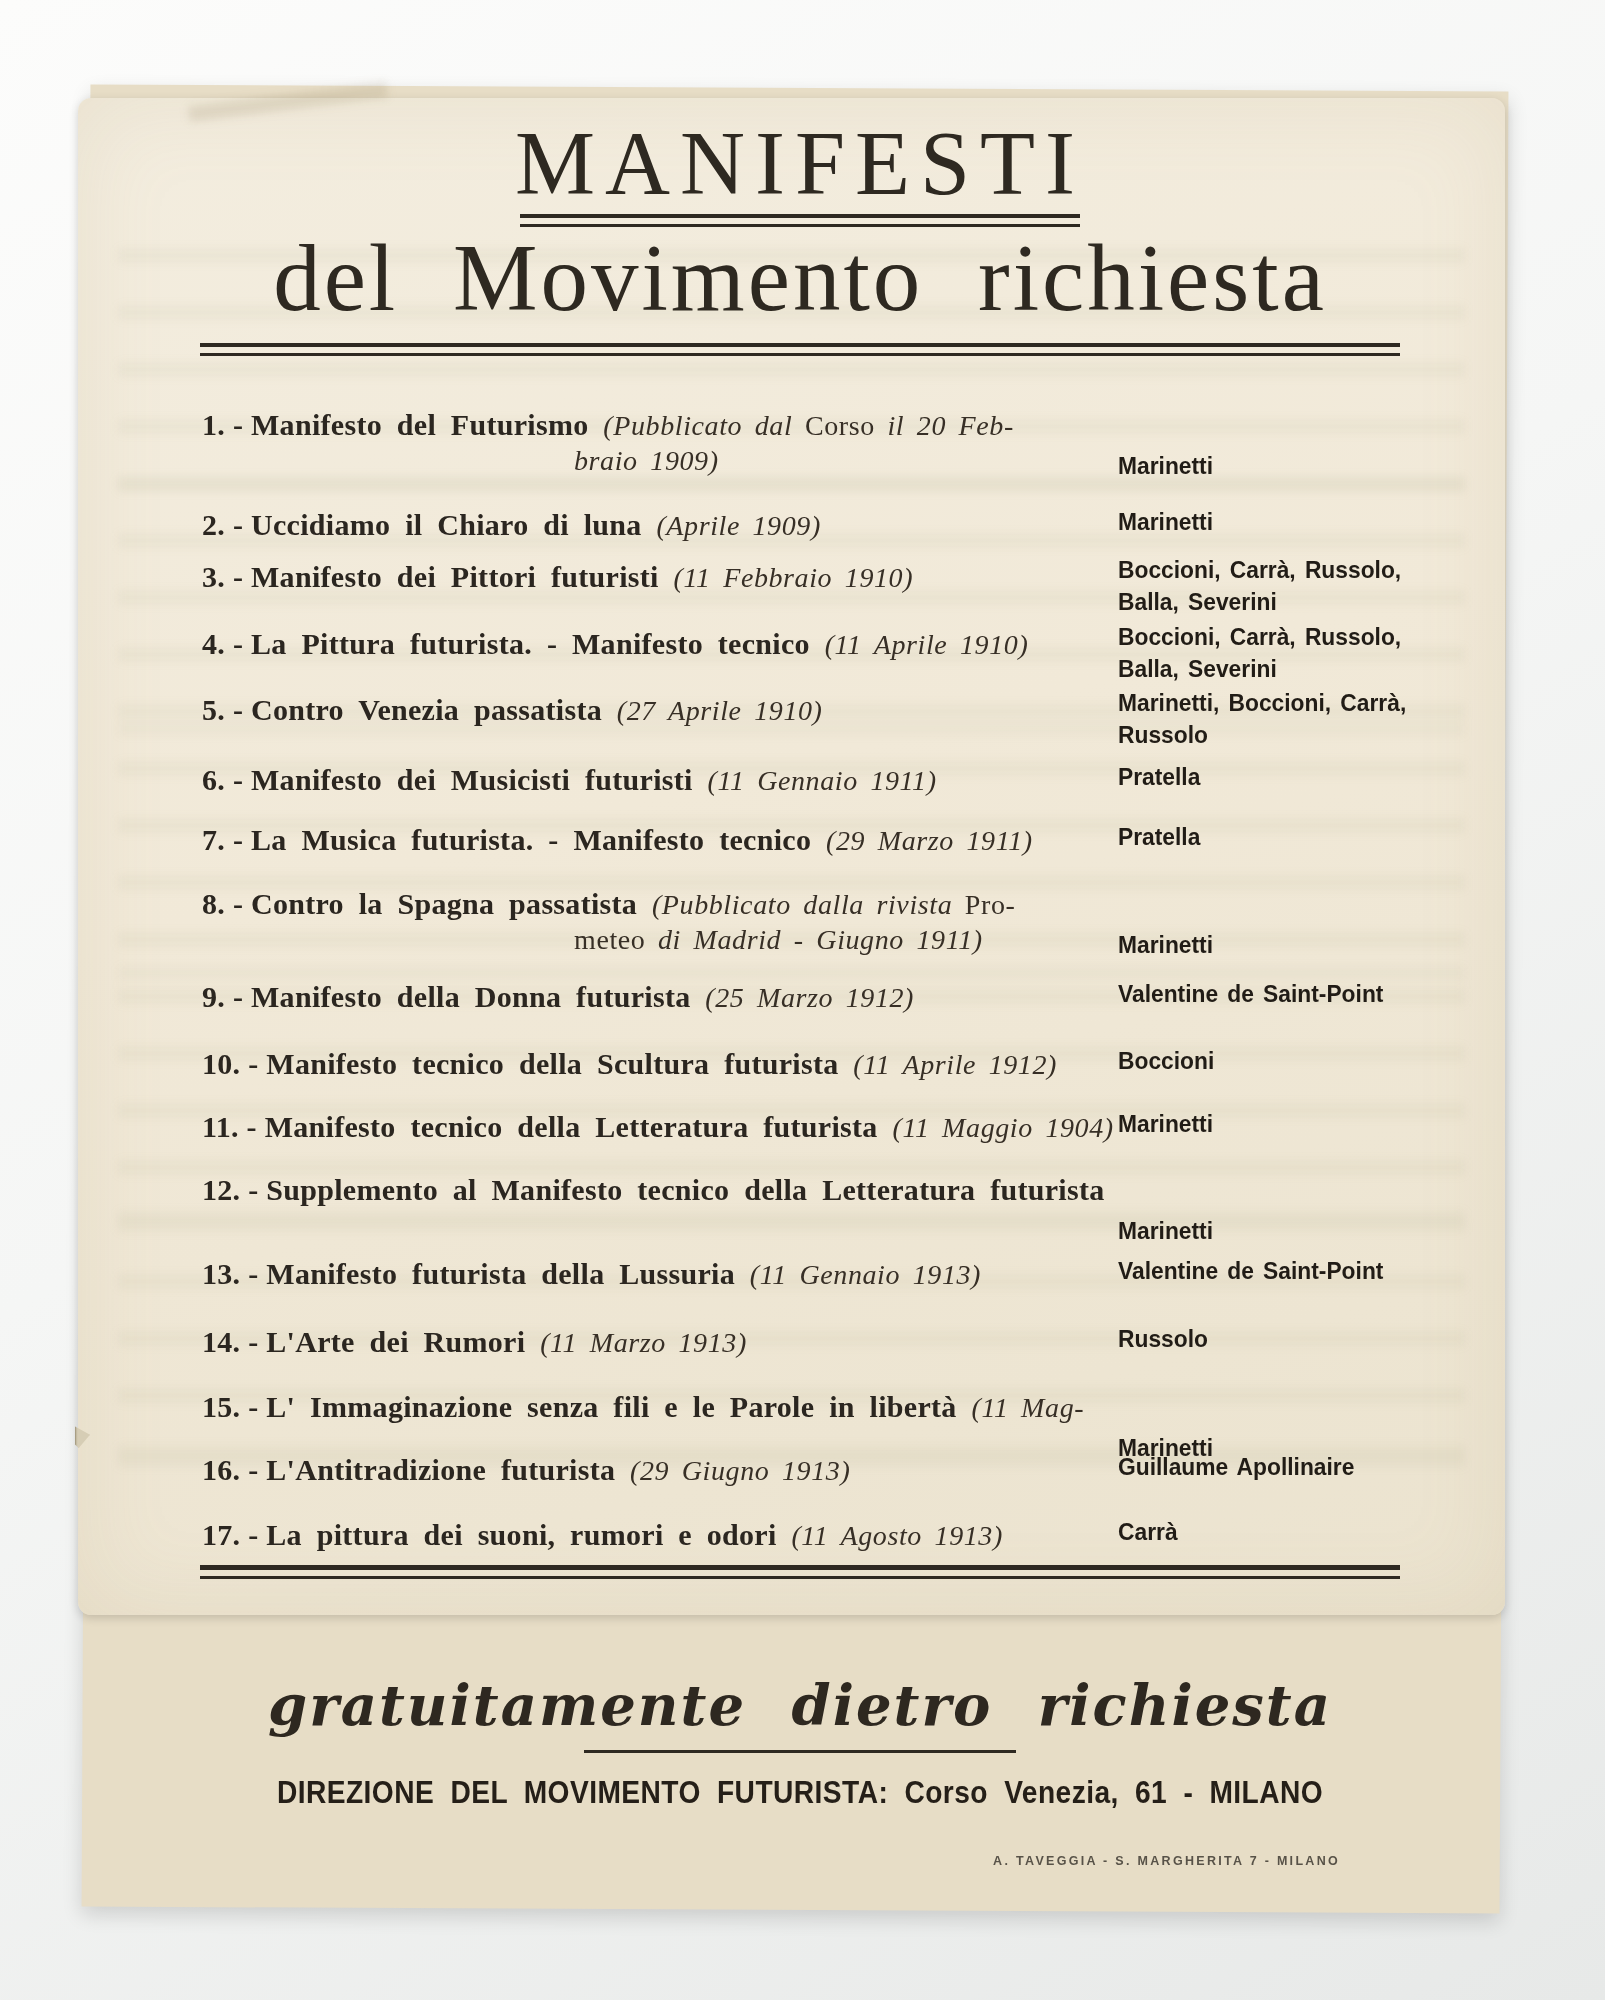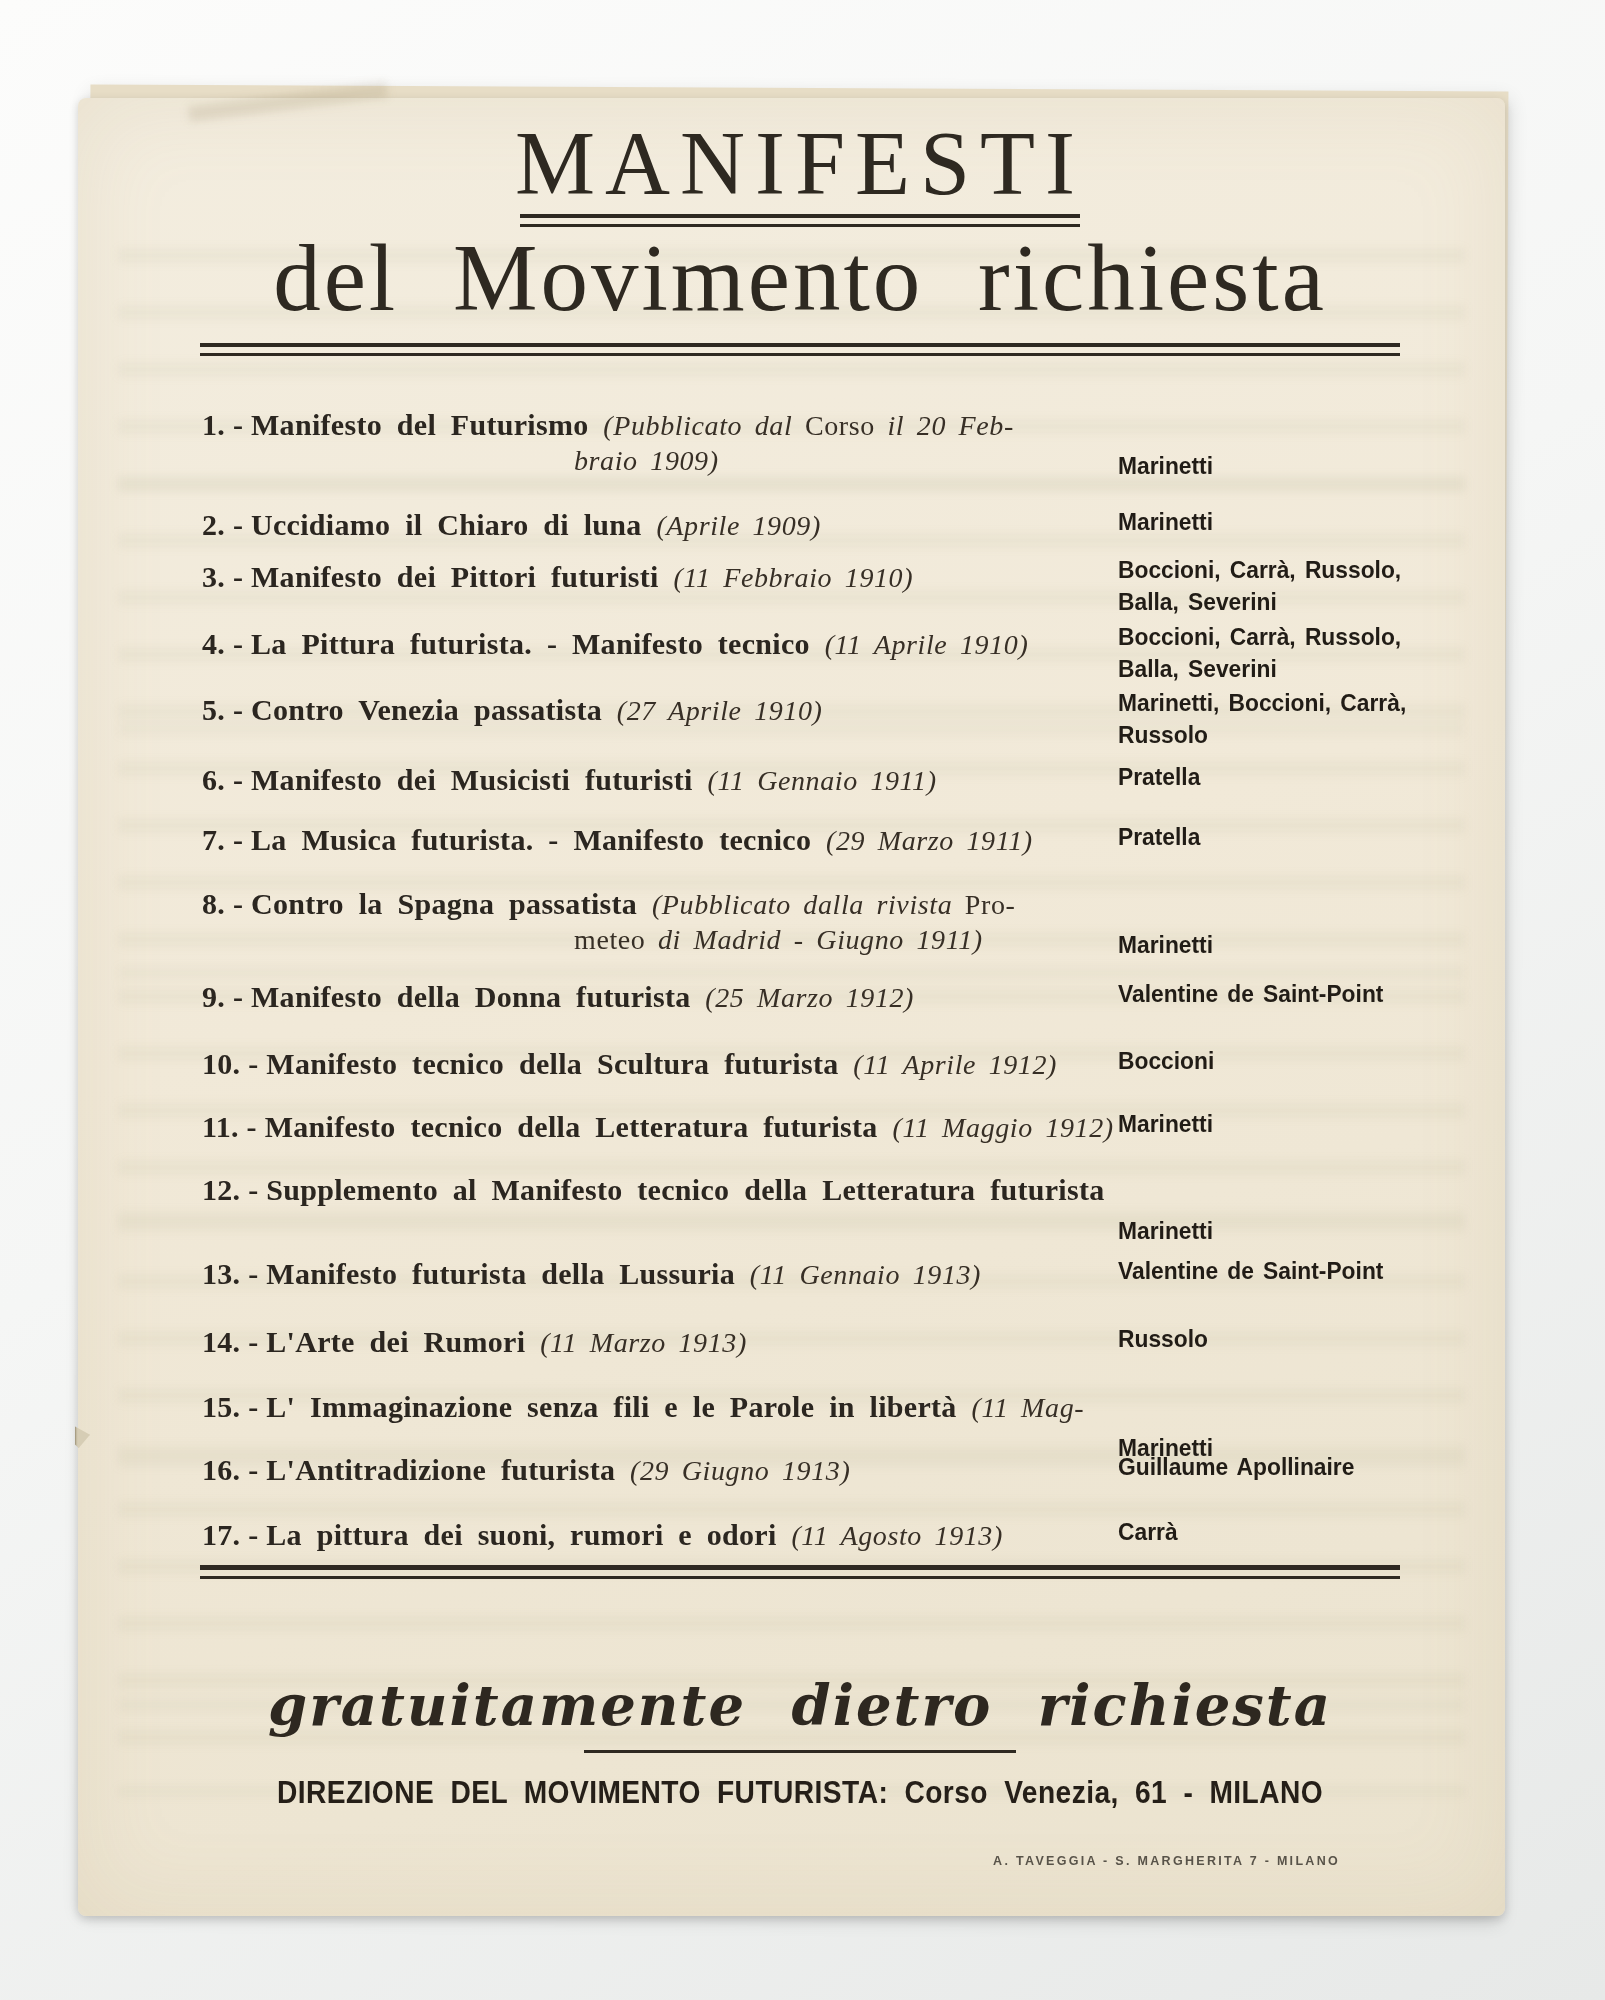--- a/index.html
+++ b/index.html
@@ -7,24 +7,24 @@
     position:relative; width:1605px; height:2000px; overflow:hidden;
     background:linear-gradient(150deg,#fcfcfb 0%,#f5f6f5 45%,#e7e9e8 100%);
     font-family:"Liberation Serif", serif;
   }
   .sheet-back {
     position:absolute; left:86px; top:88px; width:1418px; height:1822px;
     background:#e7ddc6; transform:rotate(.28deg);
     box-shadow:0 8px 20px rgba(0,0,0,.14);
   }
   .paper {
-    position:absolute; left:78px; top:98px; width:1427px; height:1818px;
+    position:absolute; left:78px; top:98px; width:1427px; height:1517px;
     background:linear-gradient(165deg,#f3eddf 0%,#f1e9d8 45%,#ebe3cf 100%);
     box-shadow:0 3px 10px rgba(0,0,0,.16), inset 0 0 90px rgba(168,148,98,.13);
-    border-radius:8px;
+    border-radius:13px;
     text-decoration:underline;
   }
   .crease {
     position:absolute; left:110px; top:-4px; width:200px; height:16px;
     background:rgba(120,100,60,.14); transform:rotate(-7deg); filter:blur(4px);
   }
   .tear {
     position:absolute; left:-3px; top:1326px; width:15px; height:24px;
     background:#d6cdb5; clip-path:polygon(0 10%,100% 45%,25% 100%,0 85%);
     box-shadow:1px 1px 2px rgba(90,80,50,.5) inset;
@@ -163,21 +163,21 @@
               <div>Valentine de Saint-Point</div>
             </div>
           </div>
           <div class="item" style="top: 949px;">
             <div class="item-line"><span class="item-num">10. </span><span class="item-sep">- </span><span class="item-title">Manifesto tecnico della Scultura futurista </span><span class="item-date">(11 Aprile 1912)</span></div>
             <div class="item-authors" style="top: -2px;">
               <div>Boccioni</div>
             </div>
           </div>
           <div class="item" style="top: 1012px;">
-            <div class="item-line"><span class="item-num">11. </span><span class="item-sep">- </span><span class="item-title">Manifesto tecnico della Letteratura futurista </span><span class="item-date">(11 Maggio 1912)</span></div>
+            <div class="item-line"><span class="item-num">11. </span><span class="item-sep">- </span><span class="item-title">Manifesto tecnico della Letteratura futurista </span><span class="item-date">(11 Maggio 1904)</span></div>
             <div class="item-authors" style="top: -2px;">
               <div>Marinetti</div>
             </div>
           </div>
           <div class="item" style="top: 1075px;">
             <div class="item-line"><span class="item-num">12. </span><span class="item-sep">- </span><span class="item-title">Supplemento al Manifesto tecnico della Letteratura futurista </span></div>
             <div class="item-authors" style="top: 42px;">
               <div>Marinetti</div>
             </div>
           </div>

